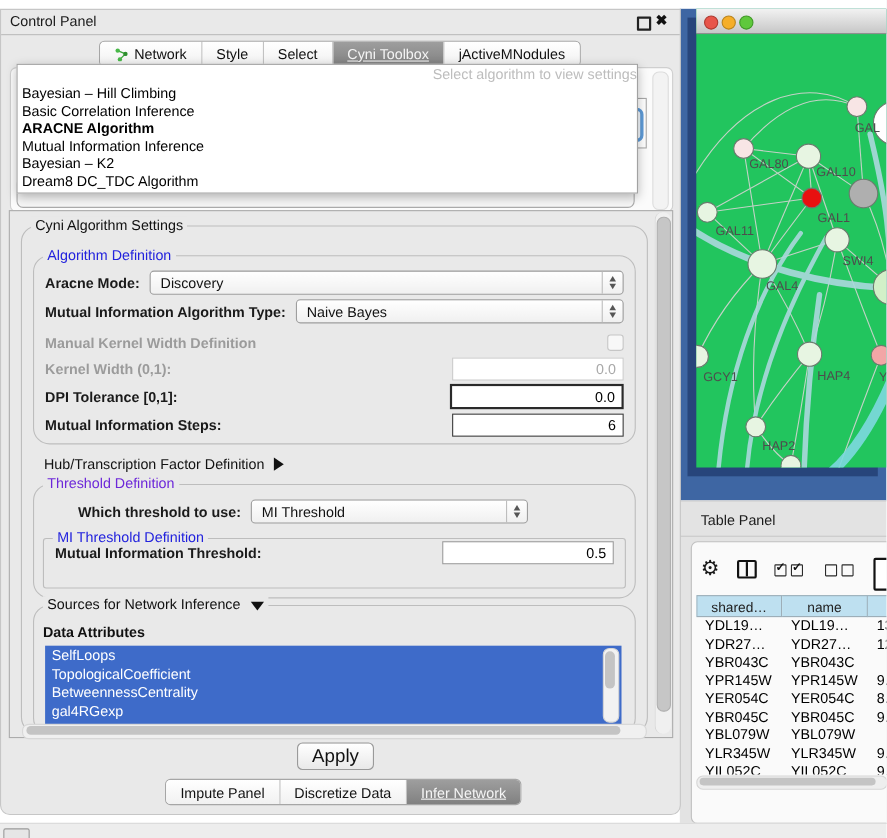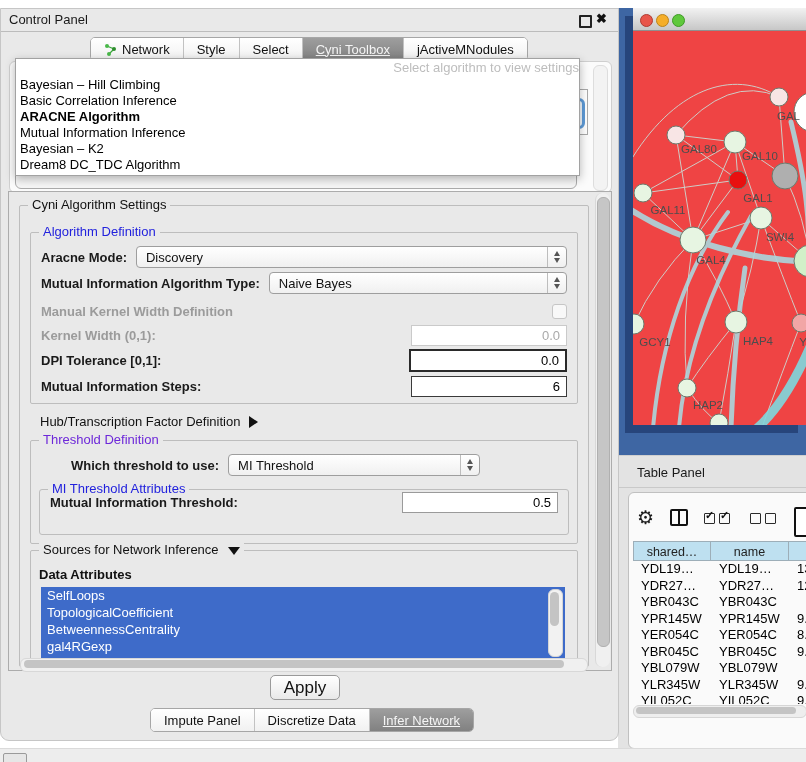--- a/index.html
+++ b/index.html
@@ -30,21 +30,21 @@
   
   .popup{position:absolute;left:14px;top:49px;width:563px;height:116px;background:#FFFFFF;border:1px solid #A2A2A2;
          box-shadow:0 3px 9px rgba(0,0,0,.28);z-index:40;}
   .popup-hint{height:17px;text-align:right;color:#BDBDBD;font-size:13px;padding-top:1px;}
   .popup-item{height:16px;line-height:16px;padding-left:4px;font-size:13px;color:#000;}
   .popup-item.bold{font-weight:bold;}
   
   .scrollpane{position:absolute;left:7px;top:182px;width:602px;height:478px;border:1px solid #ACACAC;background:#E9E9E9;}
   .vsb{position:absolute;right:1px;top:1px;width:14px;height:474px;background:#F0F0F0;border-left:1px solid #D8D8D8;border-radius:7px;}
   .vsb-thumb{position:absolute;left:1px;top:4px;width:11px;height:448px;background:#C6C6C6;border:1px solid #B0B0B0;border-radius:6px;}
-  .fieldset{position:absolute;border:1px solid #BDBDBD;border-radius:2px;}
+  .fieldset{position:absolute;border:1px solid #BDBDBD;border-radius:15px;}
   .legend{position:absolute;top:-9px;left:8px;background:#E9E9E9;padding:0 4px;font-size:13px;white-space:nowrap;}
   .legend.blue{color:#2222DD;}
   .legend.green{color:#6d28d9;}
   .fs-cyni{left:10px;top:13px;width:568px;height:460px;}
   .fs-alg{left:10px;top:26px;width:546px;height:170px;}
   .fs-thresh{left:10px;top:234px;width:546px;height:102px;}
   .fs-mithresh{position:absolute;left:8px;top:48px;width:528px;height:44px;border:1px solid #BDBDBD;border-radius:3px;}
   .fs-sources{left:10px;top:344px;width:546px;height:116px;}
   .row{position:absolute;left:10px;right:10px;height:24px;display:flex;align-items:center;}
   .lbl{font-weight:bold;font-size:13px;color:#1A1A1A;white-space:nowrap;}
@@ -70,21 +70,21 @@
   .attr-item{height:17px;line-height:17px;color:#FFFFFF;font-size:13px;padding-left:6px;}
   .list-vsb{position:absolute;right:0;top:2px;width:13px;height:66px;background:#F2F2F2;border:1px solid #D5D5D5;border-radius:6px;}
   .list-vsb-thumb{position:absolute;left:1px;top:2px;width:9px;height:34px;background:#C4C4C4;border-radius:5px;}
   .hsb{position:absolute;left:11px;top:466px;width:566px;height:12px;background:#F0F0F0;border:1px solid #D8D8D8;border-radius:6px;}
   .hsb-thumb{position:absolute;left:3px;top:1px;width:540px;height:8px;background:#C4C4C4;border-radius:4px;}
   .apply-btn{position:absolute;left:269px;top:666px;width:68px;height:23px;background:linear-gradient(#FFFFFF,#E9E9E9);
              border:1px solid #9A9A9A;border-radius:5px;font-size:17px;display:flex;align-items:center;justify-content:center;}
   .bottom-tabs{position:absolute;left:149px;top:699px;height:22px;display:flex;border:1px solid #A6A6A6;border-radius:5px;background:#FCFCFC;overflow:hidden;}
   
   .desktop{position:absolute;left:618px;top:8px;width:188px;height:447px;background:#3E66A3;}
-  .net-window{position:absolute;left:633px;top:8px;width:173px;height:417px;background:#ef4444;box-shadow:-8px 8px 0 #27457B;}
+  .net-window{position:absolute;left:633px;top:8px;width:173px;height:417px;background:#22c55e;box-shadow:-8px 8px 0 #27457B;}
   .titlebar{position:absolute;left:0;top:0;width:100%;height:22px;background:linear-gradient(#F2F2F2,#C7C7C7);border-bottom:1px solid #8F8F8F;}
   .light{position:absolute;top:5.5px;width:11px;height:11px;border-radius:50%;}
   .light.red{left:7px;background:#E8554A;border:1px solid #AE3B31;}
   .light.yellow{left:23px;background:#F5AE29;border:1px solid #BB841C;}
   .light.green{left:39px;background:#5FC83C;border:1px solid #3F9A26;}
   .net-svg{position:absolute;left:0;top:22px;}
   
   .table-area{position:absolute;left:618px;top:455px;width:188px;height:293px;background:#E3E3E3;border-top:1px solid #CFCFCF;}
   .tp-title{position:absolute;left:19px;top:9px;font-size:13px;color:#1A1A1A;}
   .tp-sep{position:absolute;left:0;top:31px;width:100%;height:1px;background:#C9C9C9;}
@@ -368,21 +368,21 @@
             <span class="lbl">Which threshold to use:</span>
             <div class="combo" style="width:252px;margin-left:9px;">
               <span>MI Threshold</span>
               <span class="stepper">
                   <span class="tri-up"></span>
                   <span class="tri-down"></span>
                 </span>
             </div>
           </div>
           <div class="fs-mithresh">
-            <span class="legend blue">MI Threshold Attributes</span>
+            <span class="legend blue">MI Threshold Definition</span>
             <div class="row" style="top:0;">
               <span class="lbl">Mutual Information Threshold:</span>
               <span class="spacer"></span>
               <span class="field lite">0.5</span>
             </div>
           </div>
         </div>
 
         <div class="fieldset fs-sources">
           <span class="legend">

